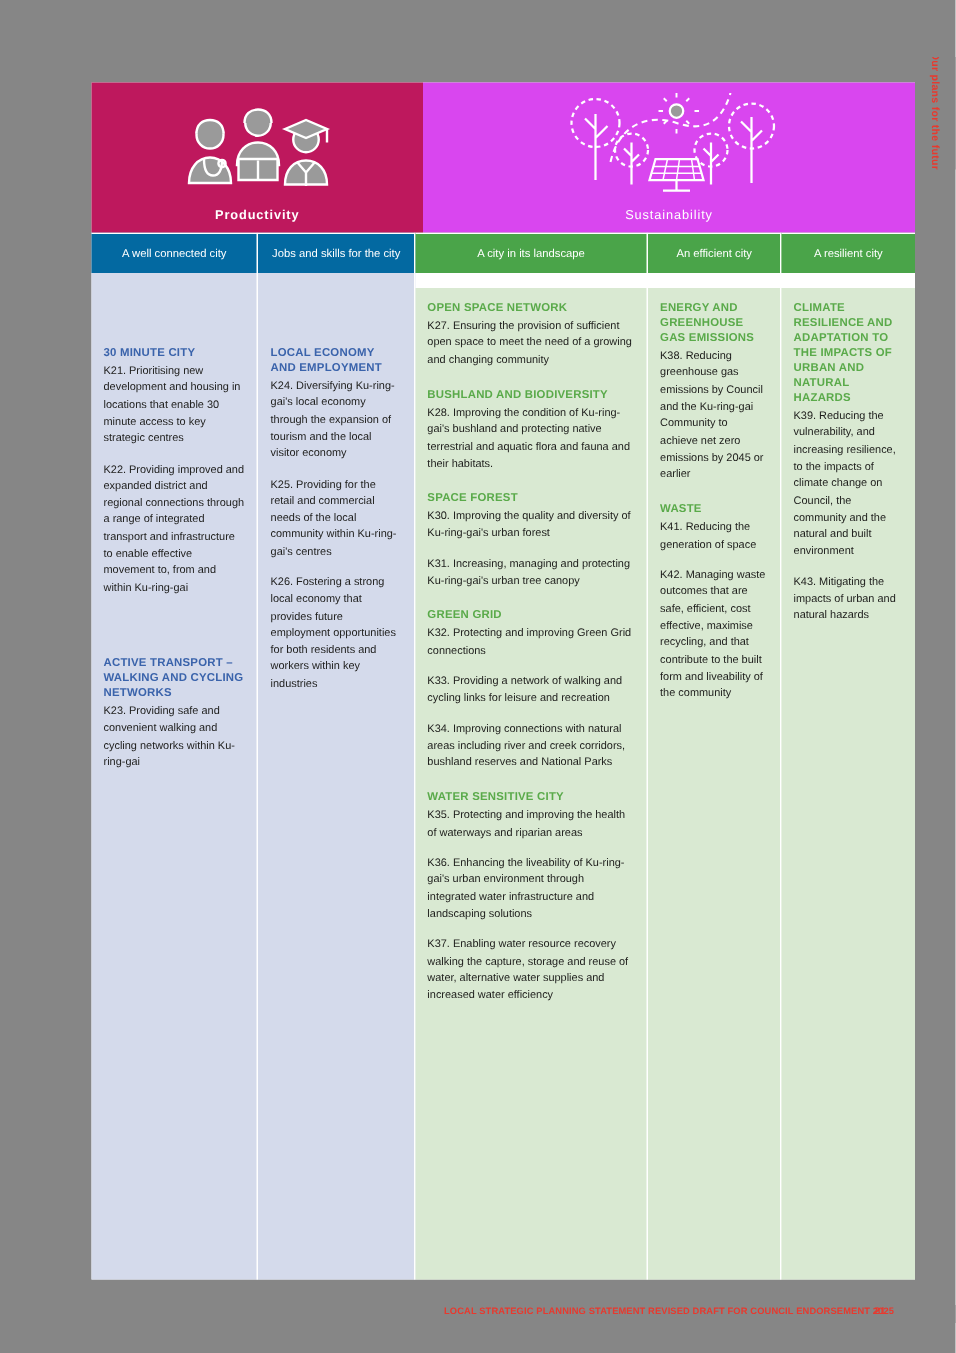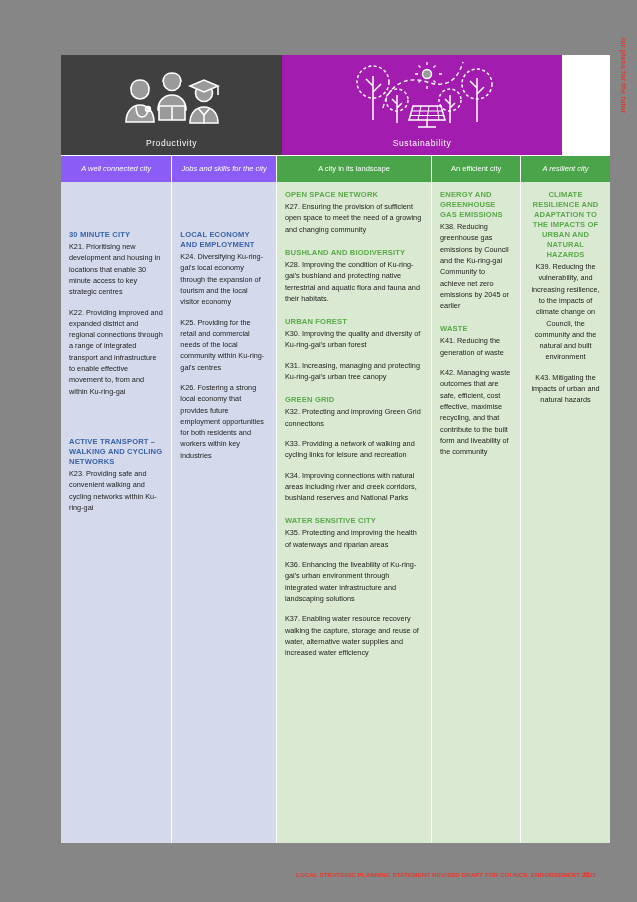--- a/index.html
+++ b/index.html
@@ -43,22 +43,22 @@
   .theme-row{display:flex;}
   .theme{
     position:relative;
     height:100px;
     display:flex;
     flex-direction:column;
     align-items:center;
     justify-content:flex-end;
     box-sizing:border-box;
   }
-  .theme.productivity{width:221px;background:#404040;}
-  .theme.sustainability{width:280px;background:#a21caf;}
+  .theme.productivity{width:221px;background:#be185d;font-weight:bold;}
+  .theme.sustainability{width:328px;background:#d946ef;}
   .theme-label{
     color:#ffffff;
     font-size:8.5px;
     letter-spacing:.6px;
     padding-bottom:7px;
   }
   .theme-icon{
     flex:1;
     display:flex;
     align-items:center;
@@ -76,35 +76,35 @@
     align-items:center;
     justify-content:center;
     text-align:center;
     color:#ffffff;
     font-size:7.5px;
     line-height:1.25;
     padding:2px 4px;
     border-right:1px solid #ffffff;
     border-top:1px solid #ffffff;
   }
-  .sub.blue{background:#8b5cf6;font-style:italic;}
+  .sub.blue{background:#0369a1;}
   .sub.green{background:#4aa449;}
-  .sub:last-child{border-right:none;font-style:italic;}
+  .sub:last-child{border-right:none;}
 
   
   .body-row{display:flex;align-items:stretch;}
   .col{
     box-sizing:border-box;
     padding:8px 8px 12px 8px;
     border-right:1px solid #ffffff;
     min-height:661px;
   }
-  .col:last-child{border-right:none;text-align:center;}
+  .col:last-child{border-right:none;}
   .col.blue{background:#d4daeb;}
-  .col.green{background:#d9e9d2;}
+  .col.green{background:#d9e9d2;margin-top:10px;}
 
   .sec-title{
     font-size:7.6px;
     font-weight:bold;
     line-height:1.32;
     letter-spacing:.15px;
     margin:0 0 1px 0;
   }
   .col.blue .sec-title{color:#3a63ab;margin-top:40px;}
   .col.green .sec-title{color:#5aaa4a;}
@@ -251,41 +251,41 @@
       <p class="item">K26. Fostering a strong local economy that provides future employment opportunities for both residents and workers within key industries</p>
     </div>
 
     <div class="col green w3">
       <div class="sec-title">OPEN SPACE NETWORK</div>
       <p class="item">K27. Ensuring the provision of sufficient open space to meet the need of a growing and changing community</p>
 
       <div class="sec-title spaced">BUSHLAND AND BIODIVERSITY</div>
       <p class="item">K28. Improving the condition of Ku-ring-gai's bushland and protecting native terrestrial and aquatic flora and fauna and their habitats.</p>
 
-      <div class="sec-title spaced">URBAN FOREST</div>
+      <div class="sec-title spaced">SPACE FOREST</div>
       <p class="item">K30. Improving the quality and diversity of Ku-ring-gai's urban forest</p>
       <p class="item">K31. Increasing, managing and protecting Ku-ring-gai's urban tree canopy</p>
 
       <div class="sec-title spaced">GREEN GRID</div>
       <p class="item">K32. Protecting and improving Green Grid connections</p>
       <p class="item">K33. Providing a network
 of walking and cycling links for leisure and recreation</p>
       <p class="item">K34. Improving connections with natural areas including river and creek corridors, bushland reserves and National Parks</p>
 
       <div class="sec-title spaced">WATER SENSITIVE CITY</div>
       <p class="item">K35. Protecting and improving the health of waterways and riparian areas</p>
       <p class="item">K36. Enhancing the liveability of Ku-ring-gai's urban environment through integrated water infrastructure and landscaping solutions</p>
       <p class="item">K37. Enabling water resource recovery walking the capture, storage and reuse of water, alternative water supplies and increased water efficiency</p>
     </div>
 
     <div class="col green w4">
       <div class="sec-title">ENERGY AND GREENHOUSE GAS EMISSIONS</div>
       <p class="item">K38. Reducing greenhouse gas emissions by Council and the Ku-ring-gai Community to achieve net zero emissions by 2045 or earlier</p>
       <div class="sec-title spaced">WASTE</div>
-      <p class="item">K41. Reducing the generation of waste</p>
+      <p class="item">K41. Reducing the generation of space</p>
       <p class="item">K42. Managing waste outcomes that are safe, efficient, cost effective, maximise recycling, and that contribute to the built form and liveability of the community</p>
     </div>
 
     <div class="col green w5">
       <div class="sec-title">CLIMATE RESILIENCE AND ADAPTATION TO THE IMPACTS OF URBAN AND NATURAL HAZARDS</div>
       <p class="item">K39. Reducing the vulnerability, and increasing resilience, to the impacts of climate change on Council, the community and the natural and built environment</p>
       <p class="item">K43. Mitigating the impacts of urban and natural hazards</p>
     </div>
 
   </div>

